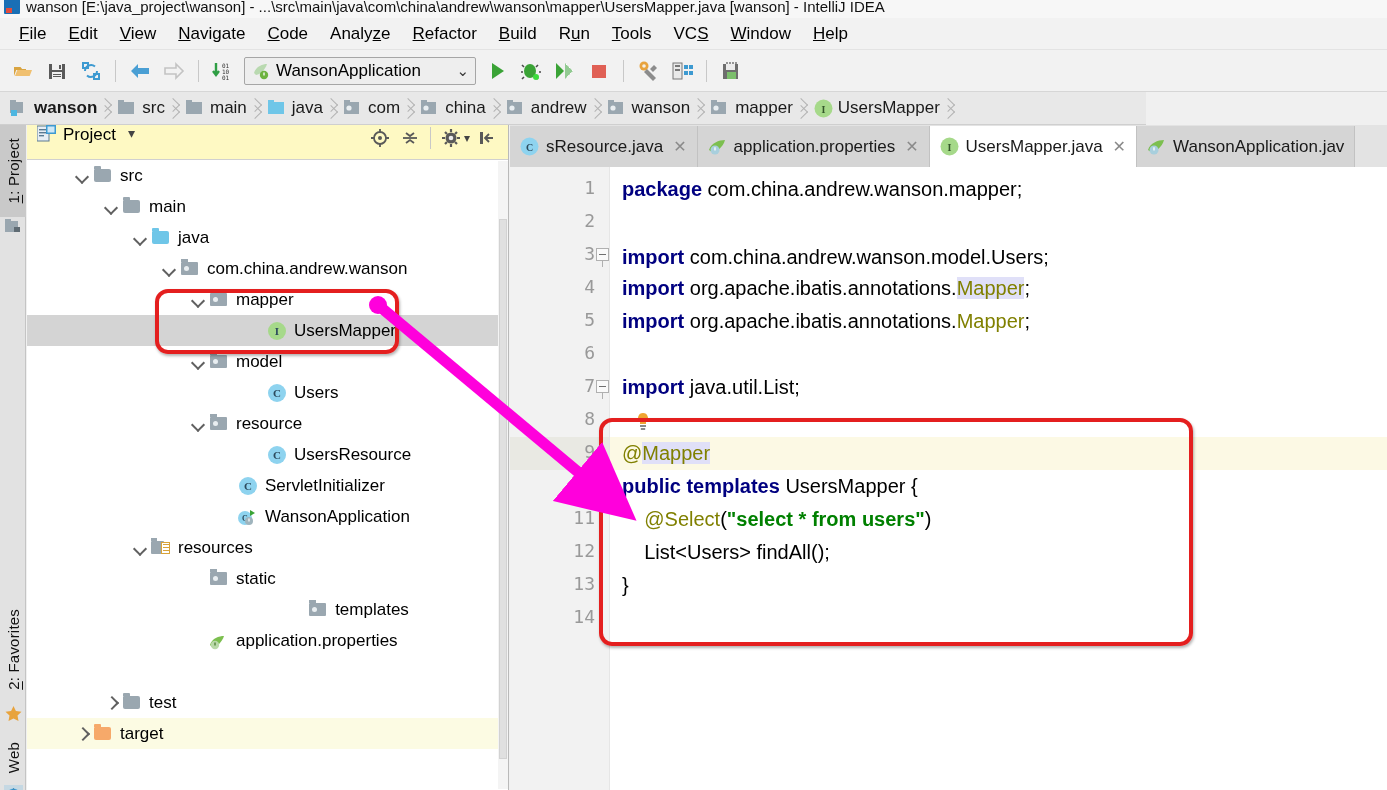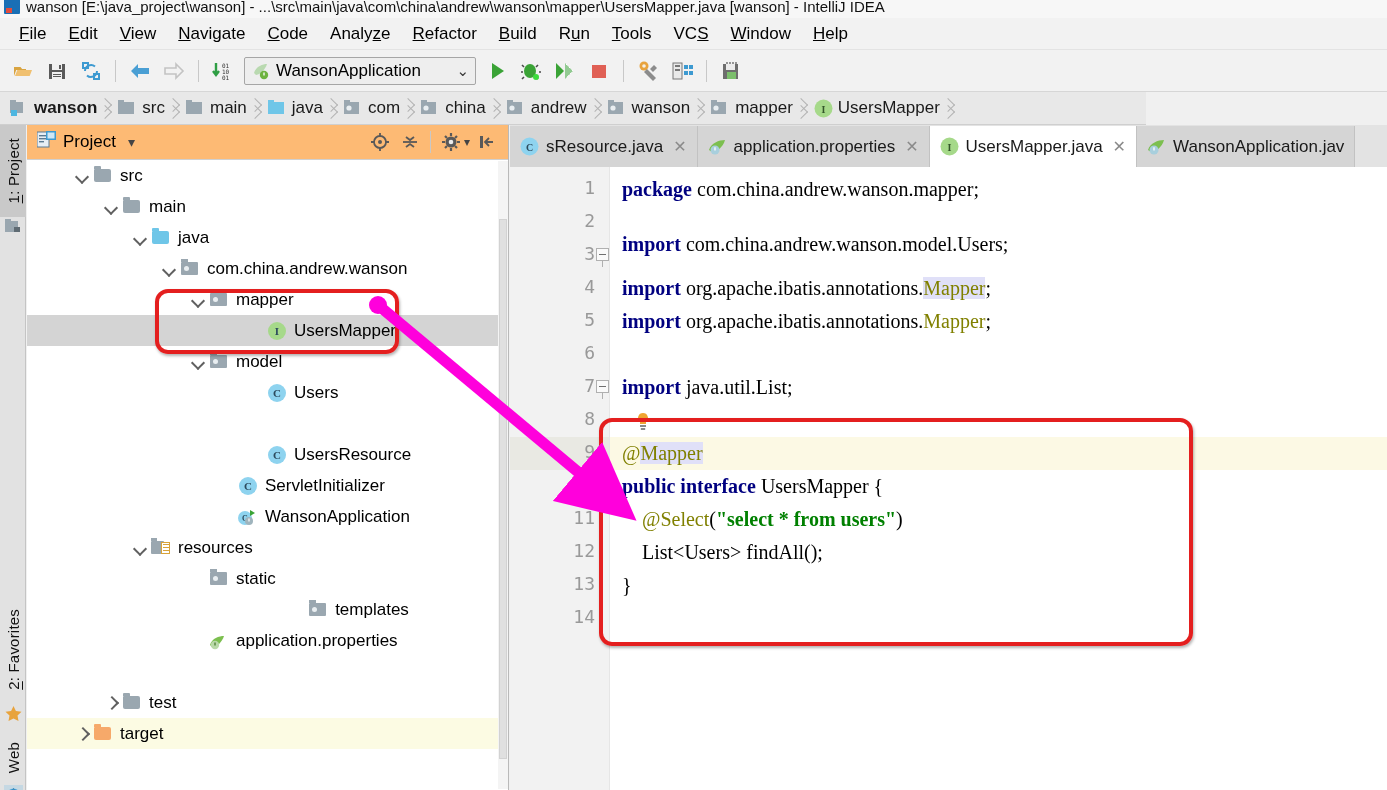--- a/index.html
+++ b/index.html
@@ -88,21 +88,21 @@
   }
   .vtxt .mn{ text-decoration:underline; }
   .stripe .act{ background:#c9c9c9; }
 
   
   .panel{
     position:absolute;left:27px;top:125px;width:482px;height:665px;background:#fff;
     border-right:1px solid #b9b9b9;overflow:hidden;
   }
   .panelhdr{
-    height:35px;background:#fdba74;display:flex;align-items:center;padding:0 4px 0 10px;
+    height:35px;background:#fef9c3;display:flex;align-items:flex-start;padding:0 4px 0 10px;
     border-bottom:1px solid #d0d0d0;
   }
   .panelhdr .ptitle{ font-size:17px;color:#000;margin-left:7px; }
   .ph-right{ margin-left:auto;display:flex;align-items:center;gap:4px;padding-right:4px; }
   .phbtn{ width:26px;height:26px;display:flex;align-items:center;justify-content:center; }
 
   .tree{ position:relative;height:630px;background:#fff;overflow:hidden; }
   .row{
     position:relative;height:31px;display:flex;align-items:center;white-space:nowrap;
     font-size:17px;color:#000;
@@ -178,21 +178,21 @@
   .gutter{
     width:100px;background:#f2f2f2;position:relative;border-right:1px solid #e6e6e6;flex:none;
   }
   .lnum{
     position:absolute;right:14px;font-size:18px;color:#999;
     font-family:"DejaVu Sans Mono", monospace;text-align:right;
   }
   .codearea{ position:relative;flex:1;background:#fff;overflow:hidden; }
   .cline{
     position:absolute;left:12px;font-size:20px;line-height:33px;white-space:pre;
-    font-family:Liberation Serif, serif;color:#000;
+    font-family:Liberation Sans, sans-serif;color:#000;
   }
   .kw{ color:#000080;font-weight:bold; }
   .ann{ color:#808000; }
   .str{ color:#008000;font-weight:bold; }
   .hlid{ background:#e0e0f8; }
   .caretline{ position:absolute;left:0;width:100%;height:33px;background:#fcf9e4; }
   .caretline-g{ position:absolute;left:0;width:100%;height:33px;background:#e9e9e3; }
 
   .fold{ position:absolute;width:13px;height:13px;border:1px solid #b0b0b0;background:#fafafa; }
   .fold::after{ content:"";position:absolute;left:2px;top:5px;width:7px;height:1px;background:#707070; }
@@ -579,20 +579,27 @@
             <span class="f-pkg"></span>
           </span>
           <span class="lbl">model</span>
         </div>
         <div class="row" style="top: 217px; position: absolute; left: 0px; width: 100%; padding-left: 221px;">
           <span class="arrow"></span>
           <span class="ico">
             <span class="badge c">C</span>
           </span>
           <span class="lbl">Users</span>
+        </div>
+        <div class="row" style="top: 248px; position: absolute; left: 0px; width: 100%; padding-left: 163px;">
+          <span class="arrow down"></span>
+          <span class="ico">
+            <span class="f-pkg"></span>
+          </span>
+          <span class="lbl">resource</span>
         </div>
         <div class="row" style="top: 279px; position: absolute; left: 0px; width: 100%; padding-left: 221px;">
           <span class="arrow"></span>
           <span class="ico">
             <span class="badge c">C</span>
           </span>
           <span class="lbl">UsersResource</span>
         </div>
         <div class="row" style="top: 310px; position: absolute; left: 0px; width: 100%; padding-left: 192px;">
           <span class="arrow"></span>
@@ -726,26 +733,26 @@
           <div class="foldtail" style="left: 92px; top: 226px; height: 6px;"></div>
         </div>
       <div class="codearea" id="codearea">
           <div class="caretline" style="top: 270px;"></div>
           <div class="bulb" style="left: 26px; top: 246px;"><svg width="14" height="18" viewBox="0 0 14 18">
               <path d="M7 0a5 5 0 0 0-3 9v2h6V9A5 5 0 0 0 7 0z" fill="#f0a431"></path>
               <rect x="4" y="12" width="6" height="2" fill="#8a8a8a"></rect>
               <rect x="4.8" y="15" width="4.4" height="2" fill="#8a8a8a"></rect>
             </svg></div>
           <div class="cline" style="top: 6px;"><span class="kw">package </span><span>com.china.andrew.wanson.mapper;</span></div>
-          <div class="cline" style="top: 61px;"><span class="kw">import </span><span>com.china.andrew.wanson.model.Users;</span></div>
+          <div class="cline" style="top: 74px;"><span class="kw">import </span><span>com.china.andrew.wanson.model.Users;</span></div>
           <div class="cline" style="top: 105px;"><span class="kw">import </span><span>org.apache.ibatis.annotations.</span><span class="ann hlid">Mapper</span><span>;</span></div>
           <div class="cline" style="top: 138px;"><span class="kw">import </span><span>org.apache.ibatis.annotations.</span><span class="ann">Mapper</span><span>;</span></div>
           <div class="cline" style="top: 204px;"><span class="kw">import </span><span>java.util.List;</span></div>
           <div class="cline" style="top: 270px;"><span class="ann">@</span><span class="ann hlid">Mapper</span></div>
-          <div class="cline" style="top: 303px;"><span class="kw">public interface </span><span>UsersMapper {</span></div>
+          <div class="cline" style="top: 303px;"><span class="kw">public templates </span><span>UsersMapper {</span></div>
           <div class="cline" style="top: 336px;"><span>    </span><span class="ann">@Select</span><span>(</span><span class="str">"select * from users"</span><span>)</span></div>
           <div class="cline" style="top: 369px;"><span>    List&lt;Users&gt; findAll();</span></div>
           <div class="cline" style="top: 402px;"><span>}</span></div>
         </div>
     </div>
   </div>
 
   <div class="annbox" style="left:155px;top:289px;width:244px;height:65px;"></div>
   <div class="annbox" style="left:599px;top:418px;width:594px;height:228px;"></div>
 

